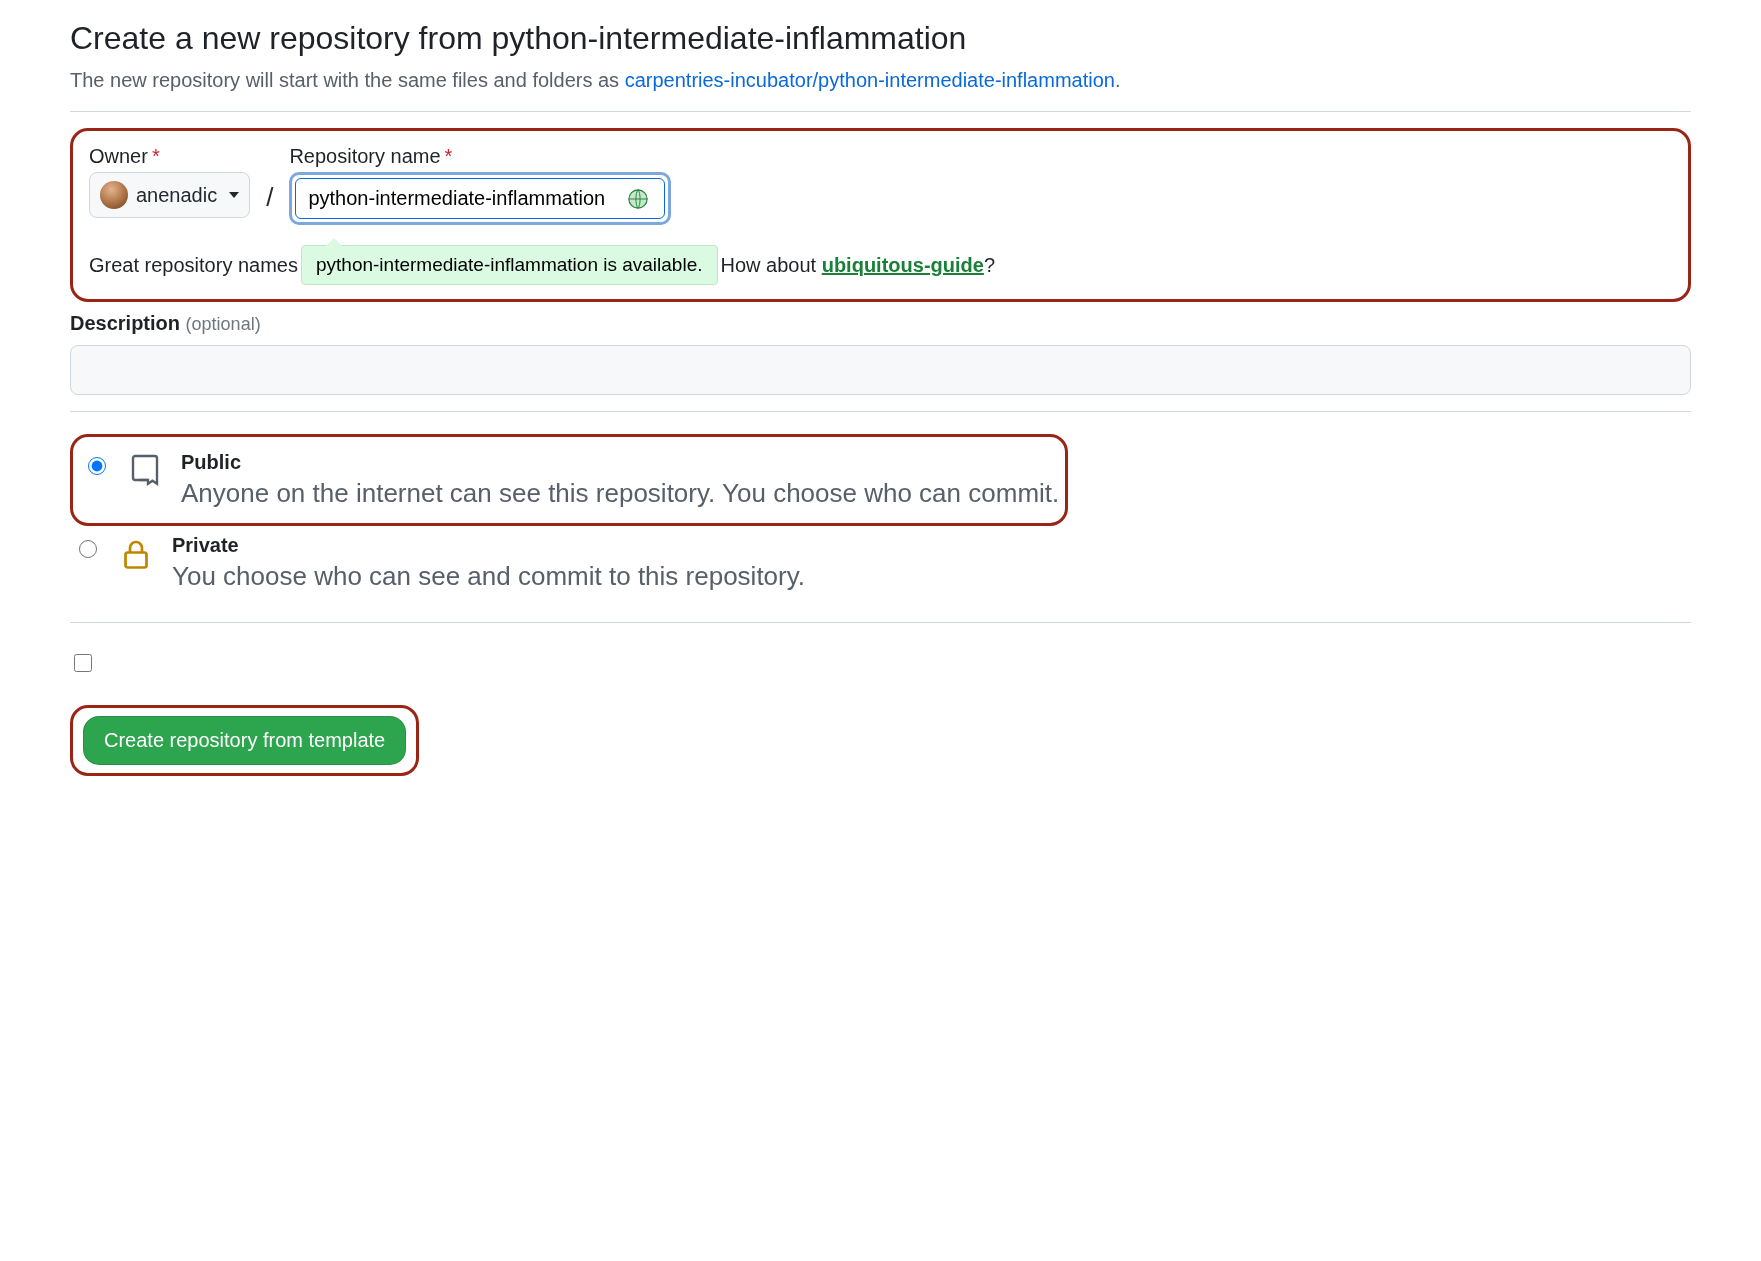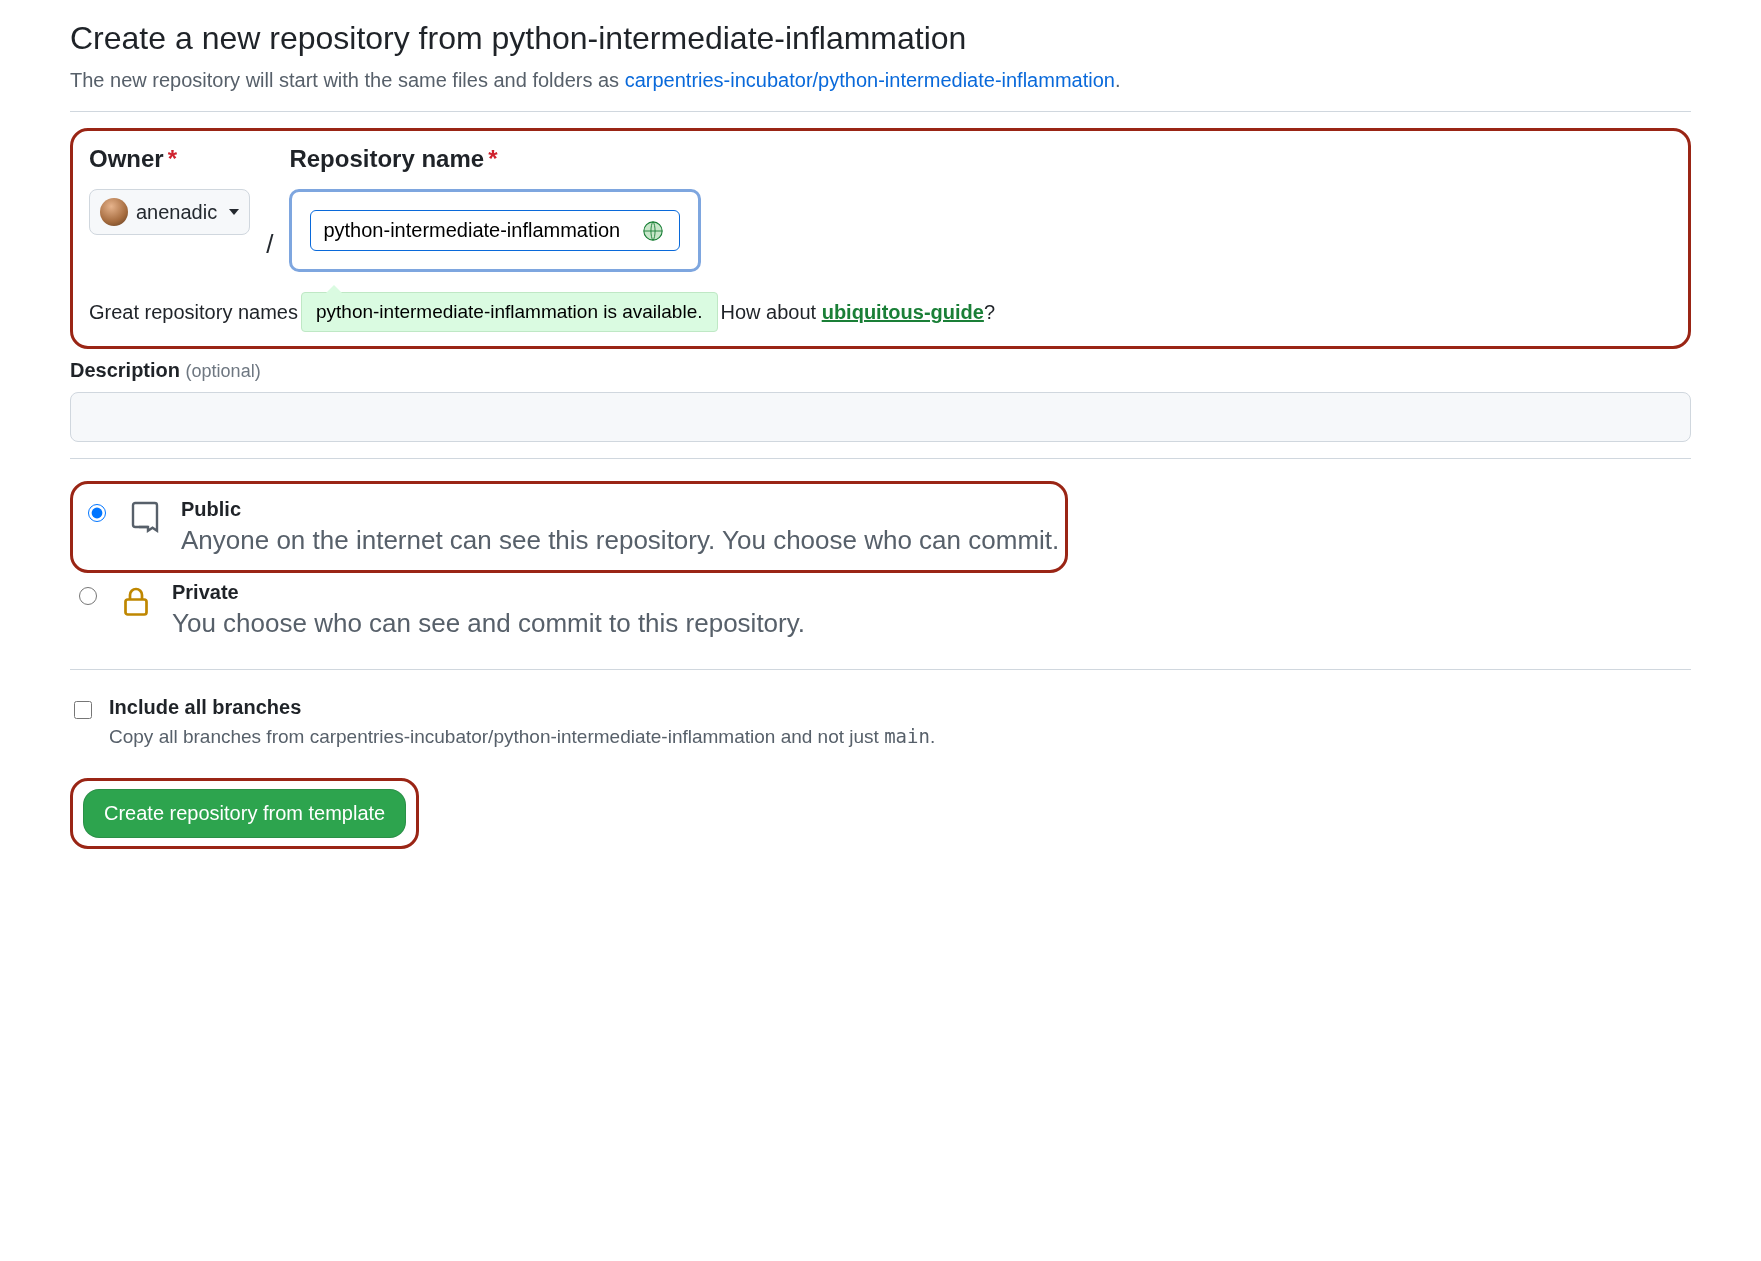--- a/index.html
+++ b/index.html
@@ -37,24 +37,24 @@
   }
   .highlight-red-inline {
     border: 3px solid #9a2515;
     border-radius: 18px;
     padding: 8px 10px;
     display: inline-block;
   }
   .form-row { display: flex; align-items: flex-start; gap: 10px; }
   .form-col { display: flex; flex-direction: column; }
   .label {
-    font-size: 24px;
-    font-weight: 700;
+    font-size: 20px;
+    font-weight: 400;
     color: #1f2328;
-    margin-bottom: 16px;
+    margin-bottom: 4px;
     display: inline-block;
   }
   .req { color: #cf222e; margin-left: 4px; }
   .owner-btn {
     display: inline-flex;
     align-items: center;
     gap: 8px;
     background: #f6f8fa;
     border: 1px solid #d0d7de;
     border-radius: 8px;
@@ -79,21 +79,21 @@
   .slash {
     font-size: 26px;
     color: #24292f;
     padding: 0 6px;
     align-self: flex-end;
     margin-bottom: 12px;
   }
   .repo-name-wrap {
     border: 3px solid #7ea6df;
     border-radius: 10px;
-    padding: 18px;
+    padding: 3px;
     background: #fff;
     display: inline-block;
   }
   .repo-name-input {
     width: 370px;
     padding: 8px 40px 8px 12px;
     font-size: 20px;
     border: 1px solid #0969da;
     border-radius: 6px;
     background: #fff;
@@ -274,26 +274,20 @@
       <div class="title">Private</div>
       <div class="desc">You choose who can see and commit to this repository.</div>
     </div>
   </label>
 </div>
 
 <hr class="rule">
 
 <div class="branches-row">
   <input type="checkbox" class="cb" style="">
-  <div>
-    <div class="branches-title">Include all branches</div>
-    <div class="branches-desc">
-      <span>Copy all branches from carpentries-incubator/python-intermediate-inflammation and not just </span><code class="mono">main</code><span>.</span>
-    </div>
-  </div>
 </div>
 
 <hr class="rule" style="border-top-width:0; margin:8px 0;">
 
 <div class="submit-wrap">
   <span class="highlight-red-inline">
     <button class="submit-btn">Create repository from template</button>
   </span>
 </div>
 

